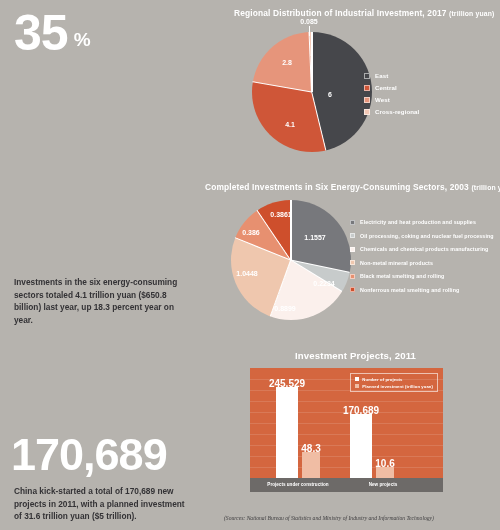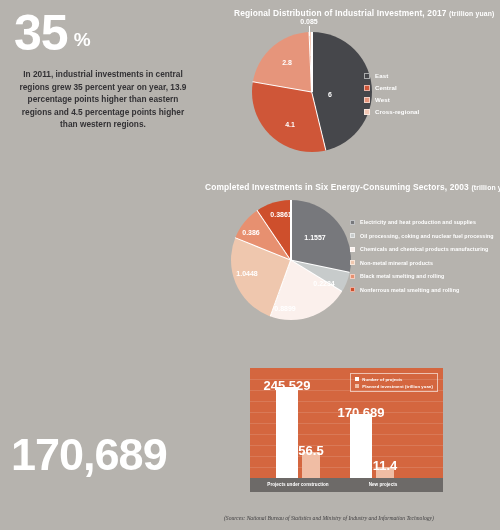--- a/index.html
+++ b/index.html
@@ -11,21 +11,20 @@
     height: 530px;
     background: #b6b3ae;
     font-family: "Liberation Sans", sans-serif;
     overflow: hidden;
     position: relative;
   }
   .page {
     position: relative;
     width: 500px;
     height: 530px;
-    text-align: center;
   }
 
   
   .left-col {
     position: absolute;
     left: 0;
     top: 0;
     width: 200px;
     height: 530px;
   }
@@ -156,21 +155,21 @@
     height: 1px;
     background: rgba(255,255,255,0.13);
   }
   .bar {
     position: absolute;
     bottom: 0;
   }
   .bar-value {
     position: absolute;
     color: #ffffff;
-    font-size: 13px;
+    font-size: 10px;
     font-weight: bold;
     white-space: nowrap;
     transform: translateX(-50%);
   }
   .axis-band {
     position: absolute;
     left: 250px;
     top: 478px;
     width: 193px;
     height: 14px;
@@ -209,24 +208,25 @@
   }
 </style>
 </head>
 <body>
 
 <div class="page">
 
   <div class="left-col">
 
     <div class="big-stat stat-35"><span>35</span><span class="stat-unit-pct">%</span></div>
-    <div class="body-copy copy-1">In 2011, industrial investments in central regions grew 35 percent year on year, 13.9 percentage points higher than eastern regions and 4.5 percentage points higher than western regions.</div>
-
+
+    <div class="body-copy copy-2">Investments in the six energy-consuming sectors totaled 4.1 trillion yuan ($650.8 billion) last year, up 18.3 percent year on year.</div>
 
     <div class="big-stat stat-170"><span>170,689</span></div>
+    <div class="body-copy copy-3">China kick-started a total of 170,689 new projects in 2011, with a planned investment of 31.6 trillion yuan ($5 trillion).</div>
   </div>
 
   <div class="chart-title" style="left:234px; top:8px;"><span>Regional Distribution of Industrial Investment, 2017</span> <span class="unit">(trillion yuan)</span></div>
 
   <div class="pie-wrap" style="left:252px; top:32px; width:125px; height:125px;">
     <div class="pie" id="pie1" style="left: 0px; top: 0px; width: 120px; height: 120px; background: conic-gradient(rgb(70, 71, 75) 0deg, rgb(70, 71, 75) 166.346deg, rgb(207, 86, 56) 166.346deg, rgb(207, 86, 56) 280.015deg, rgb(230, 149, 123) 280.015deg, rgb(230, 149, 123) 357.643deg, rgb(242, 199, 180) 357.643deg, rgb(242, 199, 180) 360deg);"></div>
     <div class="pie-label dark" style="left:78px; top:62px;">6</div>
     <div class="pie-label" style="left:38px; top:92px;">4.1</div>
     <div class="pie-label" style="left:35px; top:30px;">2.8</div>
     <div class="leader" style="left:57px; top:-6px; height:10px;"></div>
@@ -294,43 +294,44 @@
     <div class="legend-row">
         <span class="legend-swatch" style="background:#e79070"></span>
         <span class="legend-text">Black metal smelting and rolling</span>
       </div>
     <div class="legend-row">
         <span class="legend-swatch" style="background:#ce4f2c"></span>
         <span class="legend-text">Nonferrous metal smelting and rolling</span>
       </div>
   </div>
 
+  <div class="chart-title" style="left:295px; top:350px; font-size:9.6px;">Investment Projects, 2011</div>
 
   <div class="bar-panel">
     <div class="grid-line" style="top:11px;"></div>
     <div class="grid-line" style="top:22px;"></div>
     <div class="grid-line" style="top:33px;"></div>
     <div class="grid-line" style="top:44px;"></div>
     <div class="grid-line" style="top:55px;"></div>
     <div class="grid-line" style="top:66px;"></div>
     <div class="grid-line" style="top:77px;"></div>
     <div class="grid-line" style="top:88px;"></div>
     <div class="grid-line" style="top:99px;"></div>
 
     <div class="bar" style="left:26px; width:22px; height:91px; background:#ffffff;"></div>
     <div class="bar-value" style="left:37px; top:10px;">245,529</div>
 
     <div class="bar" style="left:52px; width:18px; height:26px; background:#f0bda4;"></div>
-    <div class="bar-value" style="left:61px; top:75px;">56.5</div>
+    <div class="bar-value" style="left:61px; top:75px;">48.3</div>
 
     <div class="bar" style="left:100px; width:22px; height:64px; background:#ffffff;"></div>
     <div class="bar-value" style="left:111px; top:37px;">170,689</div>
 
     <div class="bar" style="left:126px; width:18px; height:11px; background:#f0bda4;"></div>
-    <div class="bar-value" style="left:135px; top:90px;">11.4</div>
+    <div class="bar-value" style="left:135px; top:90px;">10.6</div>
 
     <div class="bar-legend">
       <div class="legend-row">
           <span class="legend-swatch" style="background:#ffffff; border:none;"></span>
           <span class="legend-text">Number of projects</span>
         </div>
       <div class="legend-row">
           <span class="legend-swatch" style="background:#f0bda4; border:none;"></span>
           <span class="legend-text">Planned investment (trillion yuan)</span>
         </div>

